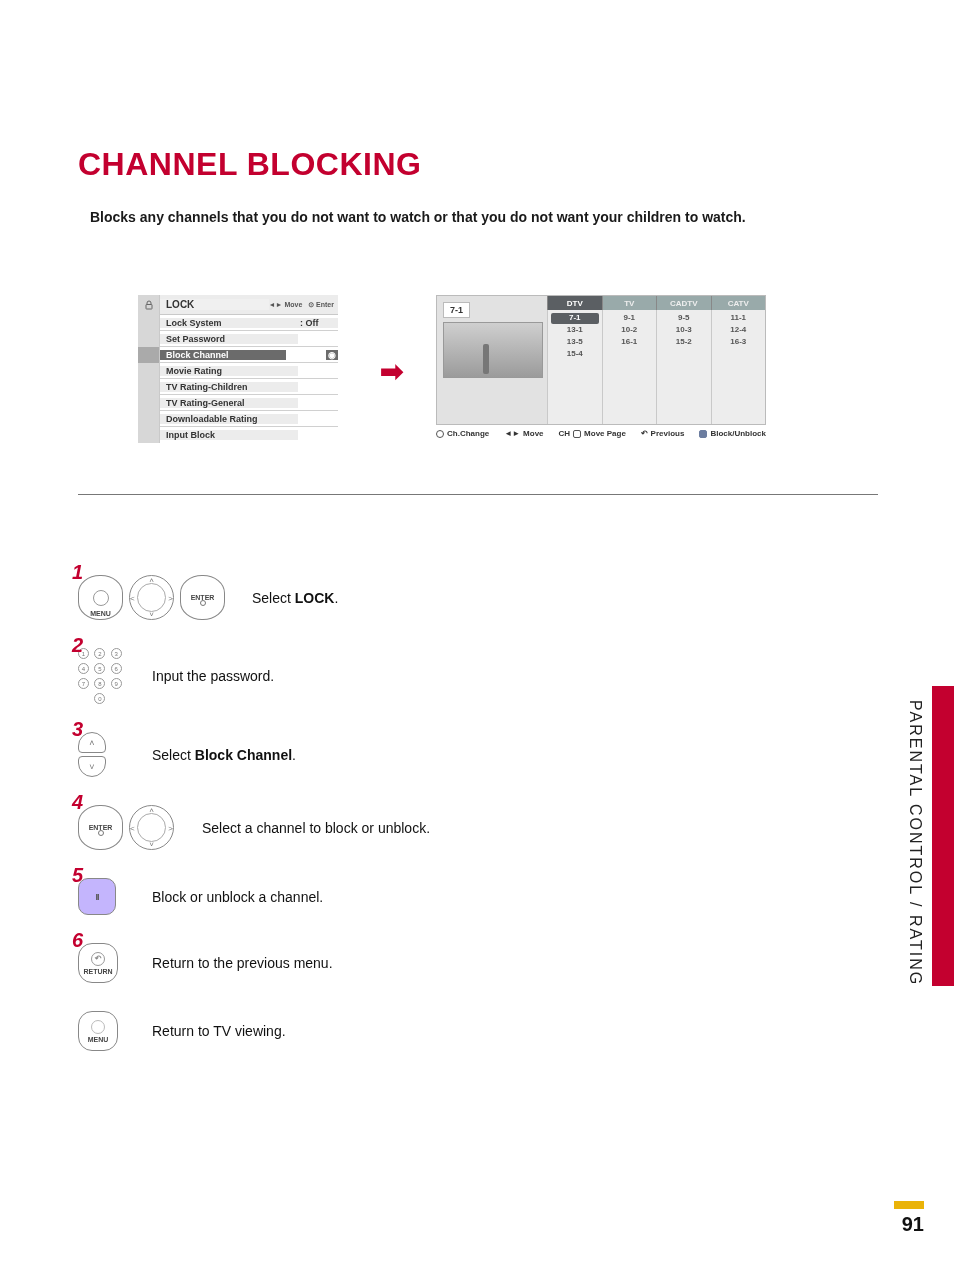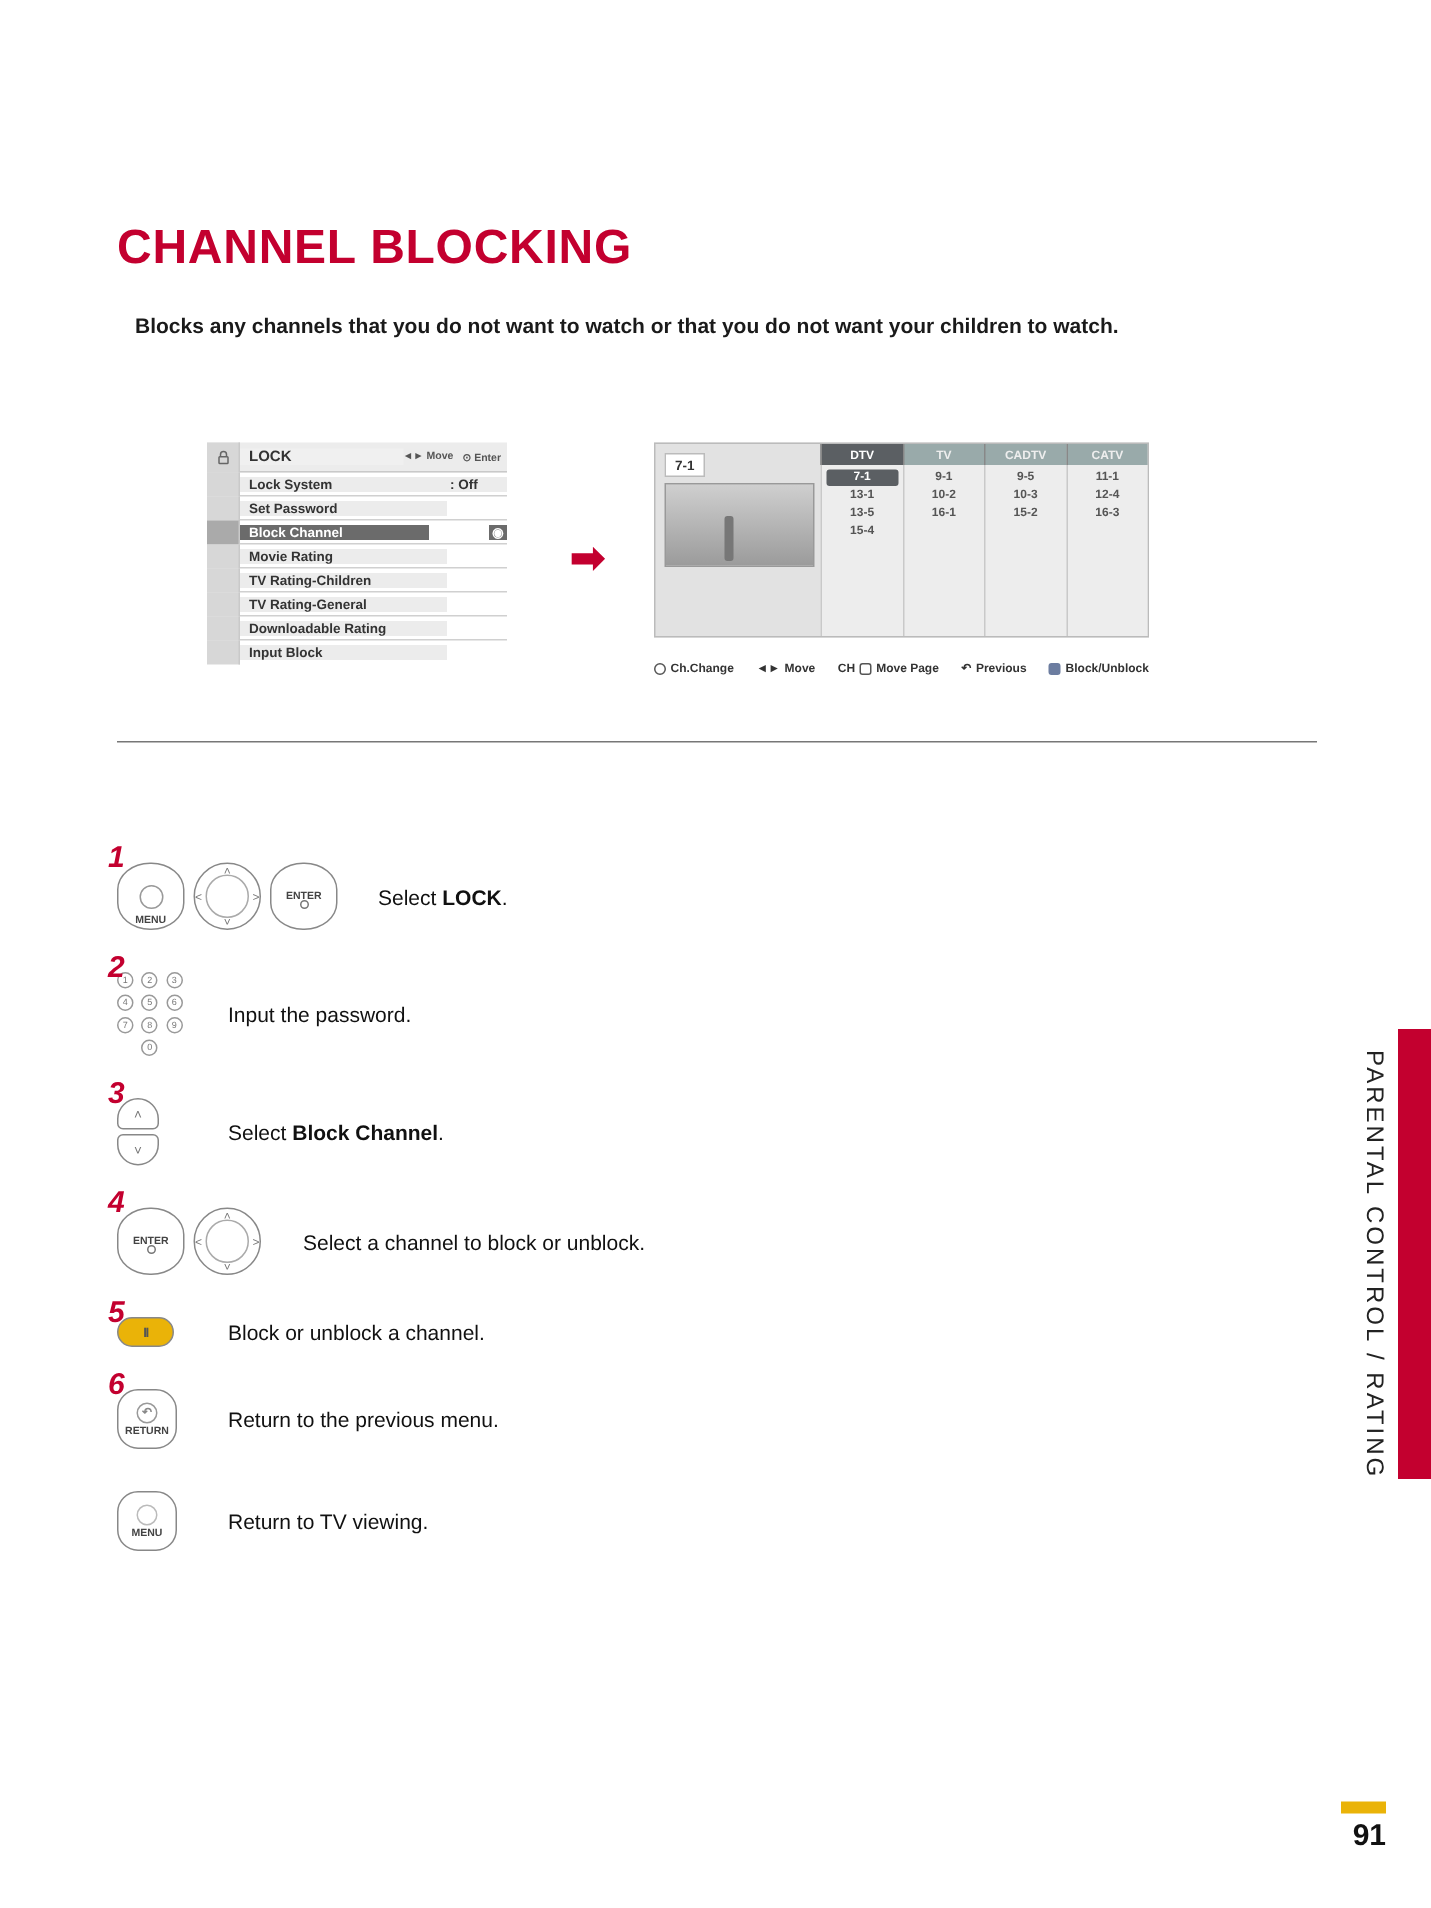--- a/index.html
+++ b/index.html
@@ -99,21 +99,21 @@
   .ch-preview .thumb{margin-top:4px;width:100px;height:56px;background:linear-gradient(#cfcfcf,#9b9b9b);border:1px solid #999;position:relative;overflow:hidden}
   .ch-preview .thumb::after{content:"";position:absolute;left:40%;top:38%;width:6px;height:30px;background:#777;border-radius:2px}
   .ch-grid{flex:1;display:flex;flex-direction:column}
   .ch-tabs{display:flex;height:14px}
   .ch-tab{flex:1;text-align:center;background:#9aa;color:#eee;font-size:8px;display:flex;align-items:center;justify-content:center;border-left:1px solid #888}
   .ch-tab.active{background:#5b5f63;color:#fff}
   .ch-cols{flex:1;display:grid;grid-template-columns:repeat(4,1fr);gap:0}
   .ch-col{border-left:1px solid #c9c9c9;padding:3px;background:#ededed;display:flex;flex-direction:column;gap:1px}
   .ch-cell{font-size:8px;text-align:center;color:#555;height:11px}
   .ch-cell.sel{background:#5b5f63;color:#fff;border-radius:2px}
-  .ch-hints{display:flex;justify-content:space-between;margin-top:16px;font-size:8px;font-weight:700;color:#333;gap:6px}
+  .ch-hints{display:flex;justify-content:space-between;margin-top:4px;font-size:8px;font-weight:700;color:#333;gap:6px}
   .ch-hints span{display:flex;align-items:center;gap:3px}
   .hinticon{width:8px;height:8px;border:1px solid #555;border-radius:2px;display:inline-block}
   .hinticon.round{border-radius:50%}
   .hinticon.blue{background:#6c7da0;border-color:#6c7da0}
 
   
   .steps{position:relative;margin-top:40px}
   .step{display:flex;align-items:center;gap:14px;margin-bottom:28px;position:relative}
   .stepnum{
     position:absolute;
@@ -139,21 +139,21 @@
   .dpad .arr.lf{left:1px;top:50%;transform:translateY(-50%)}
   .dpad .arr.rt{right:1px;top:50%;transform:translateY(-50%)}
   .dpad.halves{height:45px;width:28px;display:flex;flex-direction:column;gap:3px}
   .dpad.halves .half{flex:1;border:1.5px solid #888;border-radius:14px 14px 4px 4px;display:flex;align-items:center;justify-content:center;font-size:9px;color:#777}
   .dpad.halves .half.bot{border-radius:4px 4px 14px 14px}
 
   .numpad{width:45px;display:grid;grid-template-columns:repeat(3,1fr);gap:4px;flex:none}
   .numpad .n{width:11px;height:11px;border:1px solid #999;border-radius:50%;font-size:6px;display:flex;align-items:center;justify-content:center;color:#777}
   .numpad .n.zero{grid-column:2}
 
-  .pill{width:38px;height:20px;border:1.5px solid #888;border-radius:10px;display:flex;align-items:center;justify-content:center;font-size:9px;color:#555;flex:none;background:#eab308}
+  .pill{width:38px;height:37px;border:1.5px solid #888;border-radius:10px;display:flex;align-items:center;justify-content:center;font-size:9px;color:#555;flex:none;background:#c4b5fd}
   .pill .bars{letter-spacing:-1px;font-weight:900}
 
   .retbtn{
     width:40px;height:40px;border:1.5px solid #888;border-radius:14px;
     display:flex;flex-direction:column;align-items:center;justify-content:center;
     font-size:7px;font-weight:700;color:#444;flex:none;background:#fff;gap:2px;
   }
   .retbtn .dot{width:14px;height:14px;border:1px solid #999;border-radius:50%;display:flex;align-items:center;justify-content:center;font-size:8px;color:#888}
   .retbtn .dot.blank{border-color:#bbb}
 

